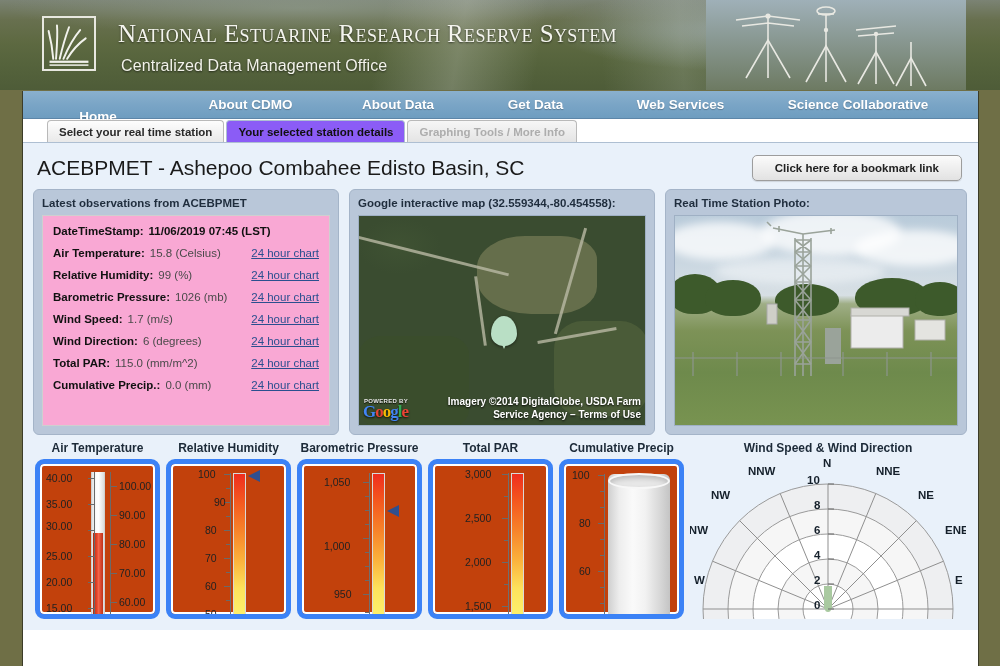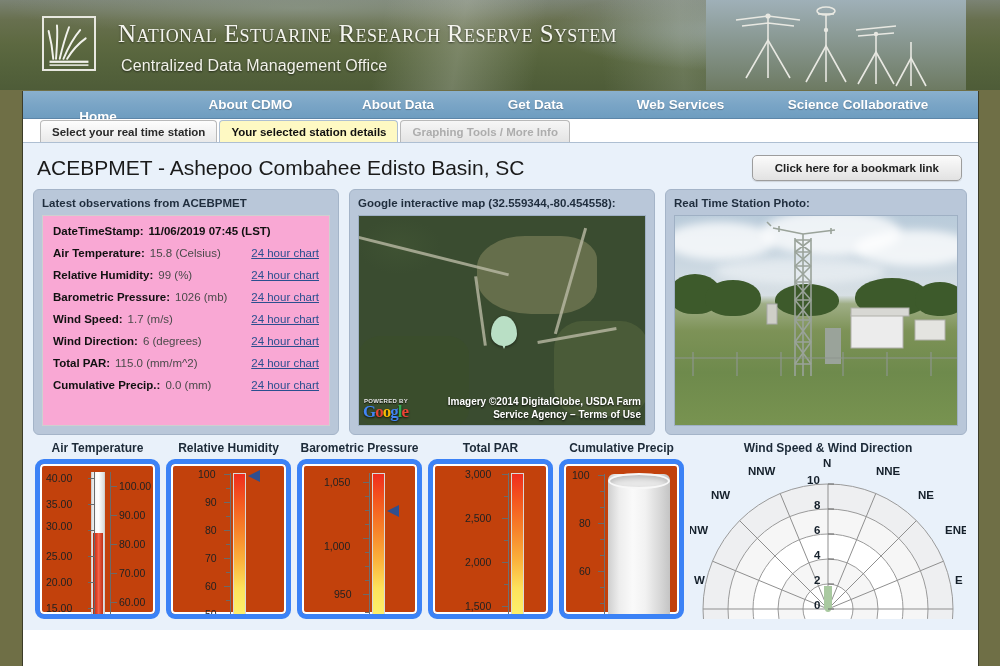--- a/index.html
+++ b/index.html
@@ -81,32 +81,32 @@
   }
   #app-title {
     font-size:21px; font-style:italic; font-weight:bold; color:#2e6ca4;
     letter-spacing:-.2px;
   }
   #app-subtitle {
     font-size:16px; font-style:italic; color:#6b6b6b; margin-left:8px;
   }
 
   #tabrow {
-    height:23px; padding-left:17px; display:flex; align-items:flex-end; gap:2px;
+    height:23px; padding-left:24px; display:flex; align-items:flex-end; gap:2px;
     background:#fff;
   }
   .tab {
     height:22px; padding:0 11px; display:flex; align-items:center;
     font-size:11.5px; font-weight:bold; color:#2a2a2a;
     border:1px solid #b9b9b9; border-bottom:none;
     border-radius:4px 4px 0 0; cursor:pointer; white-space:nowrap;
     background:linear-gradient(180deg,#fdfdfd 0%,#e9e9e9 100%);
   }
   .tab.active {
-    background:#fef9c3; color:#111; border-color:#aebfd2;text-align:right;
+    background:#8b5cf6; color:#111; border-color:#aebfd2;text-align:right;
   }
   .tab.disabled { color:#adadad; background:linear-gradient(180deg,#f6f6f6,#e4e4e4); }
 
   #content {
     background:#e9f1fa; height:488px; width:100%;
     border-top:1px solid #aebfd2;
     position:relative; padding:8px 10px 0 10px;
   }
 
   #station-row {
@@ -495,21 +495,21 @@
           <div class="tick" style="left:53px;width:6px;top:38px"></div>
           <div class="tick" style="left:55px;width:4px;top:52px"></div>
           <div class="tick" style="left:53px;width:6px;top:66px"></div>
           <div class="tick" style="left:55px;width:4px;top:80px"></div>
           <div class="tick" style="left:53px;width:6px;top:94px"></div>
           <div class="tick" style="left:55px;width:4px;top:108px"></div>
           <div class="tick" style="left:53px;width:6px;top:122px"></div>
           <div class="tick" style="left:55px;width:4px;top:136px"></div>
           <div class="tick" style="left:53px;width:6px;top:150px"></div>
           <div class="tlabel" style="left:27px;top:4px">100</div>
-          <div class="tlabel" style="left:34px;top:32px">90</div>
+          <div class="tlabel" style="left:43px;top:32px">90</div>
           <div class="tlabel" style="left:34px;top:60px">80</div>
           <div class="tlabel" style="left:34px;top:88px">70</div>
           <div class="tlabel" style="left:34px;top:116px">60</div>
           <div class="tlabel" style="left:34px;top:144px">50</div>
           <div class="pointer" style="left:77px;top:6px"></div>
         </div>
       </div>
 
       <div class="gauge-col">
         <div class="gauge-title">Barometric Pressure</div>

